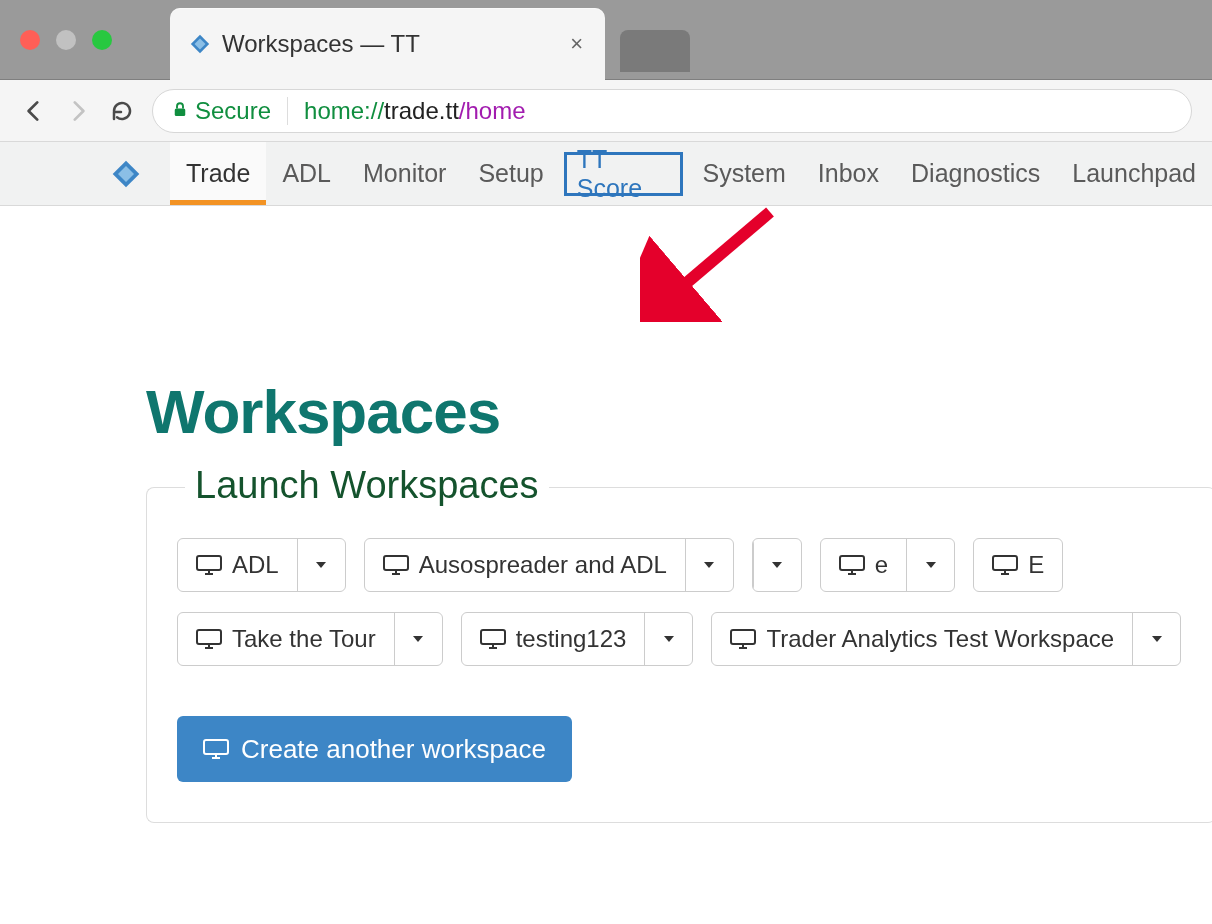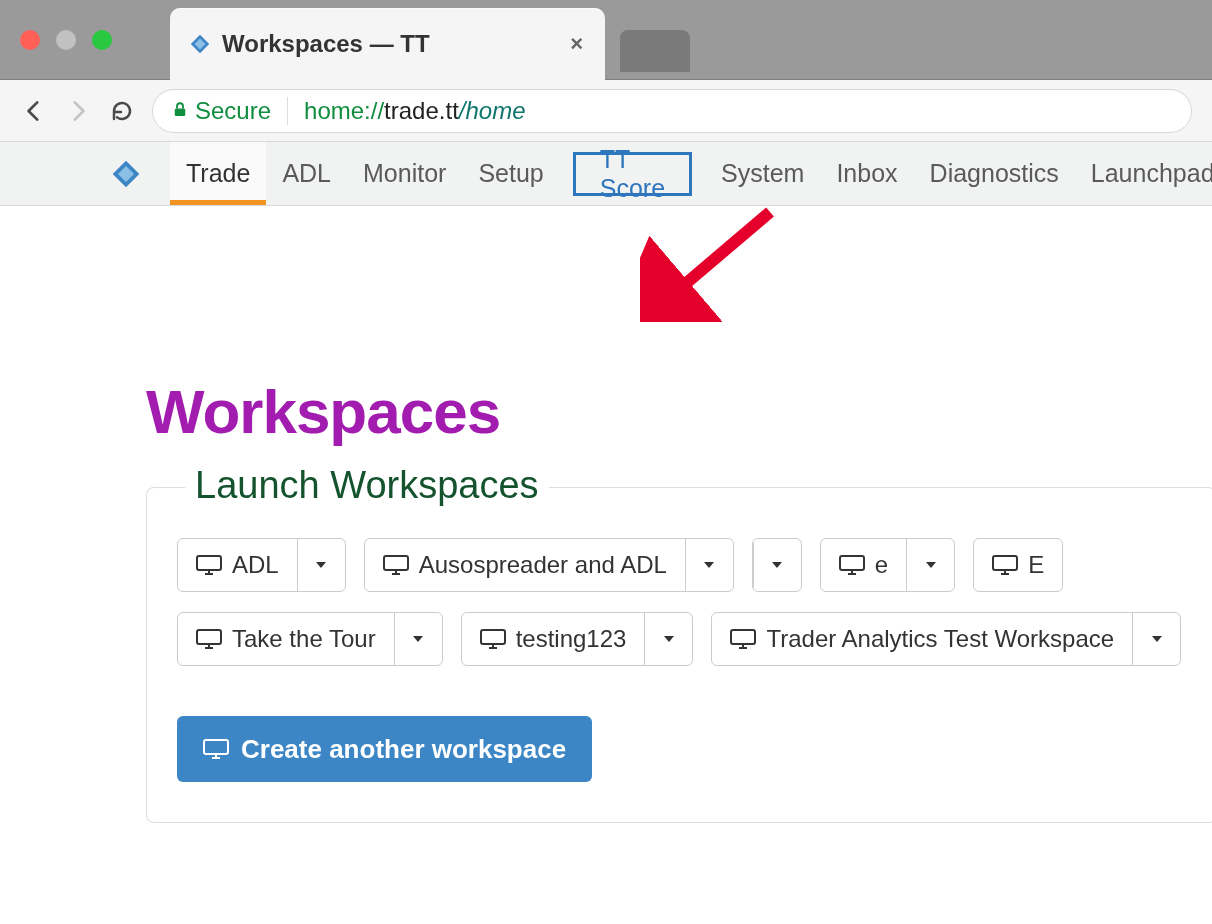--- a/index.html
+++ b/index.html
@@ -39,21 +39,20 @@
       height: 72px;
       width: 435px;
       background: #f5f5f5;
       border-top-left-radius: 10px;
       border-top-right-radius: 10px;
       display: flex;
       align-items: center;
       padding: 0 18px;
       gap: 10px;
       box-shadow: inset 0 1px 0 rgba(255,255,255,0.5);
-      font-weight: bold;
     }
     .tab-favicon {
       width: 24px; height: 24px;
       display: inline-flex; align-items: center; justify-content: center;
     }
     .tab-title {
       font-size: 24px;
       color: #333;
       flex: 1;
       white-space: nowrap;
@@ -116,21 +115,21 @@
       font-size: 24px;
     }
     .addr-sep {
       width: 1px;
       height: 28px;
       background: #ddd;
       margin: 0 6px;
     }
     .url-scheme { color: #108e3f; }
     .url-host { color: #222; }
-    .url-path { color: #0f766e; font-style: italic; }
+    .url-path { color: #a21caf; }
     
     .app-nav {
       height: 64px;
       background: #f1f2f2;
       border-bottom: 1px solid #d9d9d9;
       display: flex;
       align-items: stretch;
       padding-left: 110px;
       gap: 0;
       position: relative;
@@ -163,22 +162,22 @@
     .nav-item.active::after {
       content: "";
       position: absolute;
       left: 0; right: 0; bottom: 0;
       height: 5px;
       background: #f39324;
     }
     .nav-item.highlighted {
       border: 3px solid #2e76bd;
       color: #2e76bd;
-      margin: 8px 13px;
-      padding: 0 24px;
+      margin: 8px 4px;
+      padding: 0 10px;
       align-self: center;
       height: 44px;
     }
     
     .annotation-arrow {
       position: absolute;
       left: 640px;
       top: 60px;
       width: 150px;
       height: 120px;
@@ -186,21 +185,21 @@
       z-index: 50;
     }
     
     .page {
       padding: 50px 0 0 0;
       position: relative;
     }
     .page-title {
       font-size: 62px;
       font-weight: 700;
-      color: #a21caf;
+      color: #0f766e;
       letter-spacing: -1px;
       margin: 120px 8px 40px 146px;
     }
     .fieldset {
       margin: 0 0 0 146px;
       border: 1px solid #ddd;
       border-radius: 8px;
       border-right: none;
       padding: 50px 0 40px 30px;
       position: relative;
@@ -254,21 +253,20 @@
       align-items: center;
       gap: 12px;
       background: #3d86c6;
       color: #fff;
       font-size: 26px;
       padding: 0 26px;
       height: 66px;
       border-radius: 6px;
       cursor: pointer;
       margin-top: 30px;
-      font-weight: bold;
     }
     .create-btn .monitor-icon svg path,
     .create-btn .monitor-icon svg rect { stroke: #fff; }
   </style>
 </head>
 <body>
 
 <div class="titlebar">
   <div class="traffic-lights">
     <div class="traffic-light tl-close"></div>

